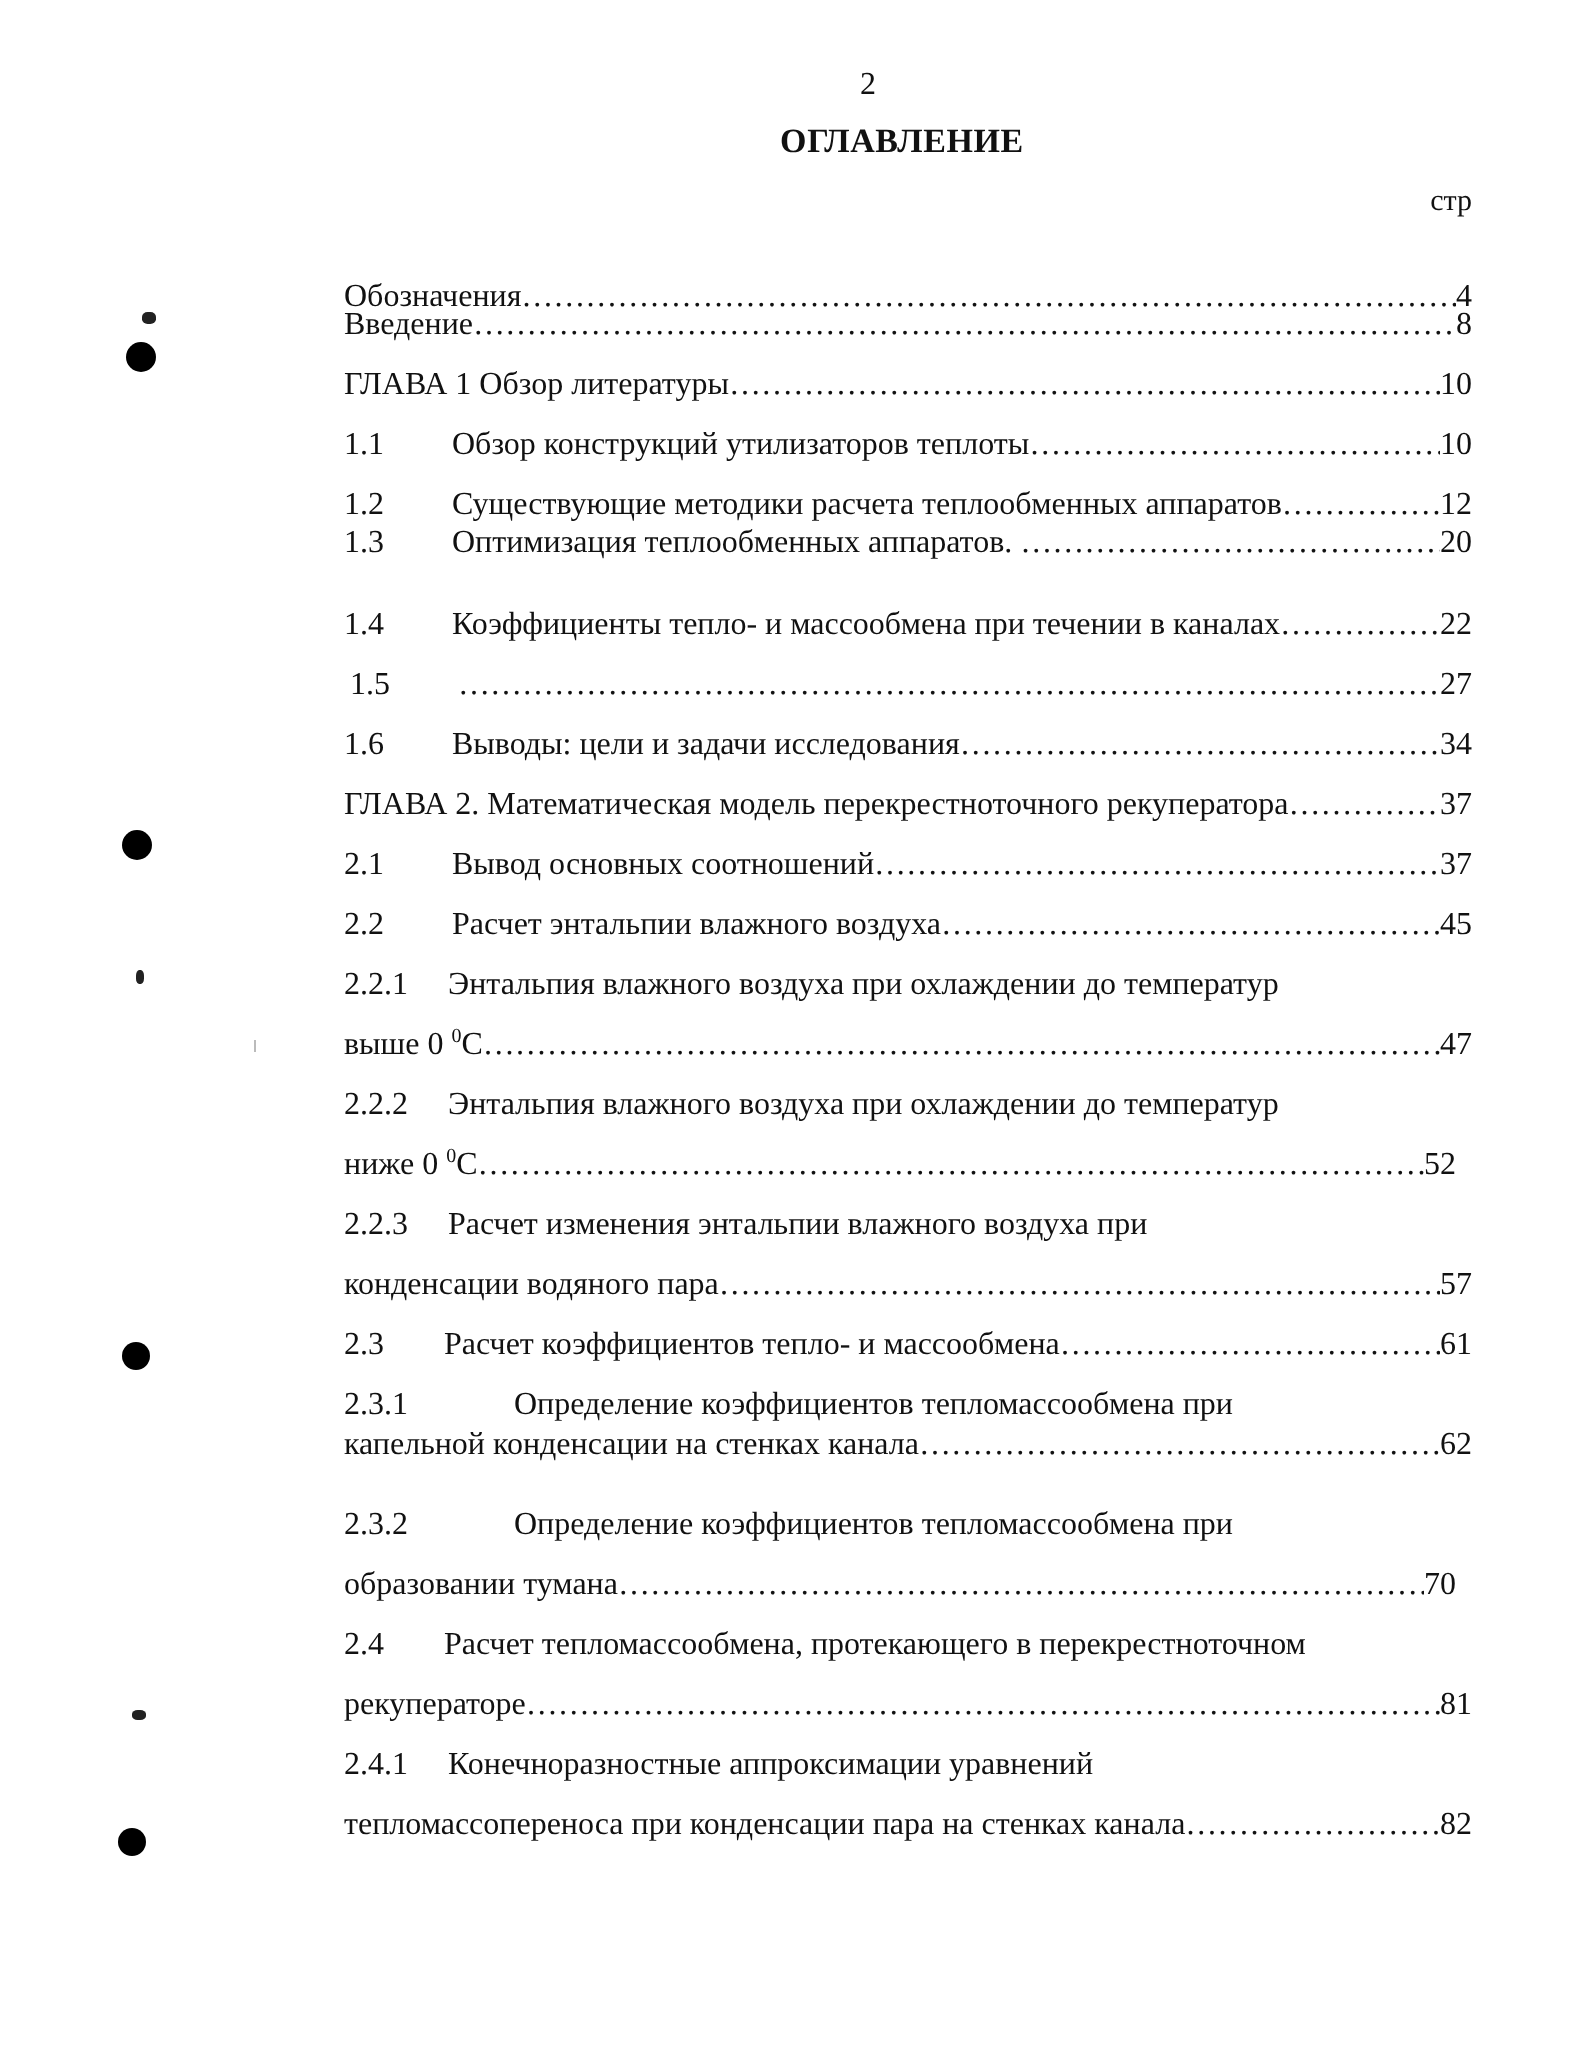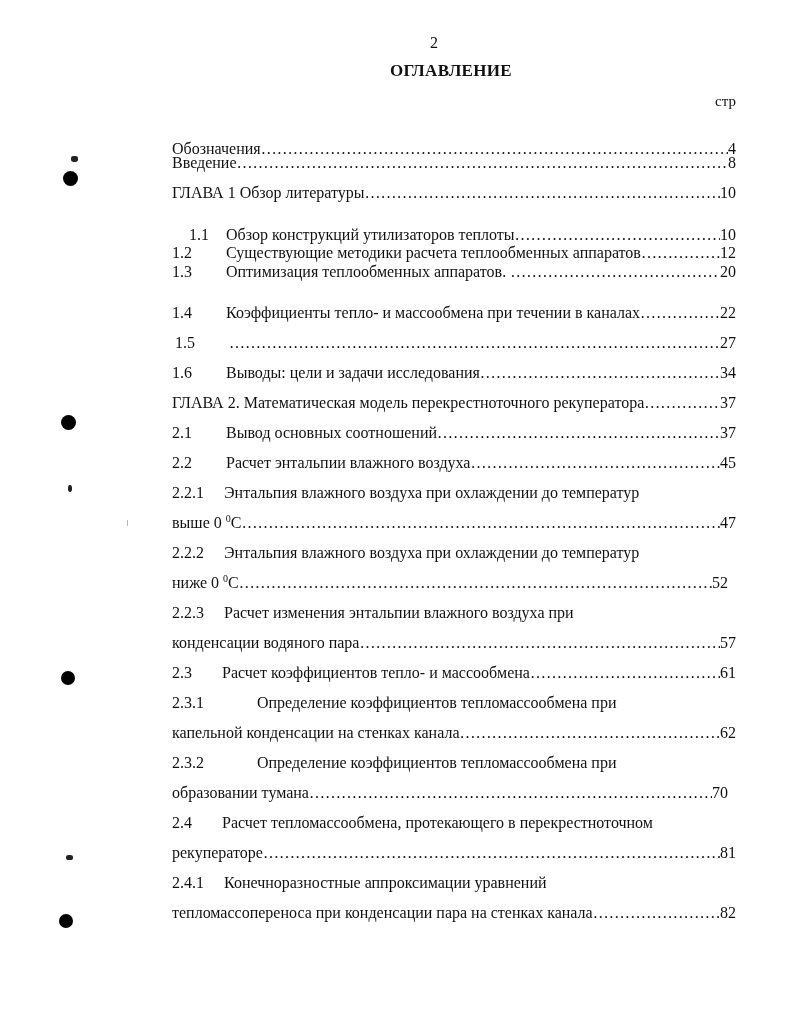--- a/index.html
+++ b/index.html
@@ -50,21 +50,21 @@
       <span class="pg">8</span>
     </div>
 </div>
 <div class="entry" style="top:183px;text-align:right;">
   <div class="line">
       <span class="txt">ГЛАВА 1 Обзор литературы</span>
       <span class="dots"></span>
       <span class="pg">10</span>
     </div>
 </div>
-<div class="entry" style="top:225px;text-align:center;">
+<div class="entry" style="top:213px;">
   <div class="line">
       <span class="num" style="width:54px">1.1</span>
       <span class="txt">Обзор конструкций утилизаторов теплоты</span>
       <span class="dots"></span>
       <span class="pg">10</span>
     </div>
 </div>
 <div class="entry" style="top:243px;">
   <div class="line">
       <span class="num" style="width:54px">1.2</span>
@@ -167,21 +167,21 @@
       <span class="txt">Расчет коэффициентов тепло- и массообмена</span>
       <span class="dots"></span>
       <span class="pg">61</span>
     </div>
 </div>
 <div class="entry" style="top:693px;">
   <div class="line">
       <span class="num" style="width:85px">2.3.1</span>
       <span class="txt">Определение коэффициентов тепломассообмена при</span>
     </div>
-  <div class="line" style="margin-top:10px">
+  <div class="line" style="">
       <span class="txt">капельной конденсации на стенках канала</span>
       <span class="dots"></span>
       <span class="pg">62</span>
     </div>
 </div>
 <div class="entry" style="top:753px;">
   <div class="line">
       <span class="num" style="width:85px">2.3.2</span>
       <span class="txt">Определение коэффициентов тепломассообмена при</span>
     </div>

